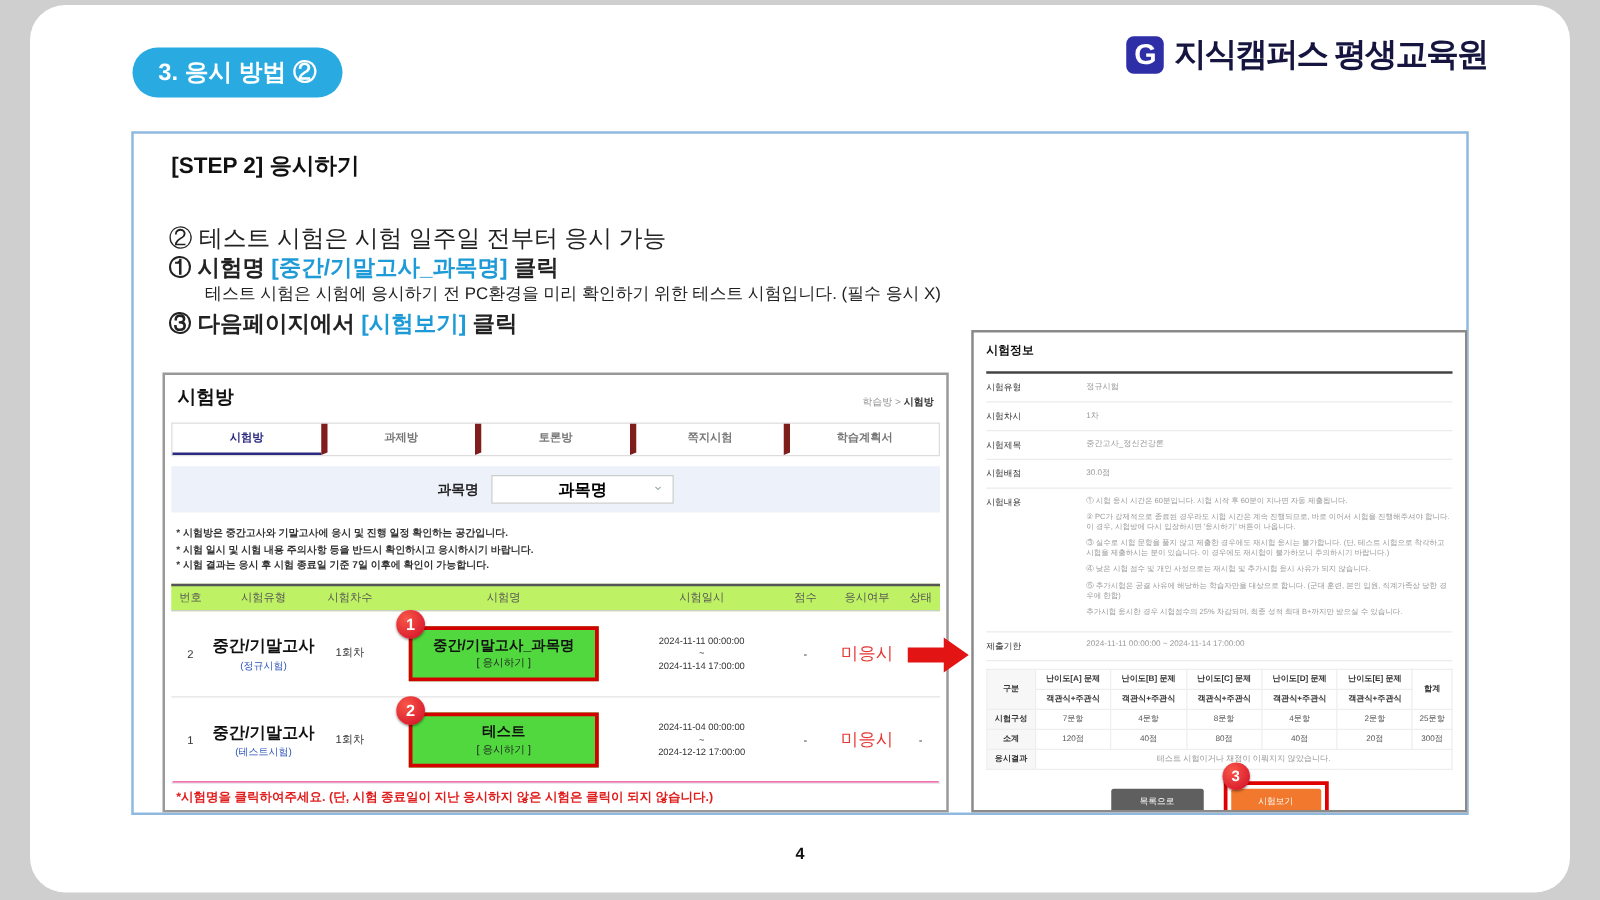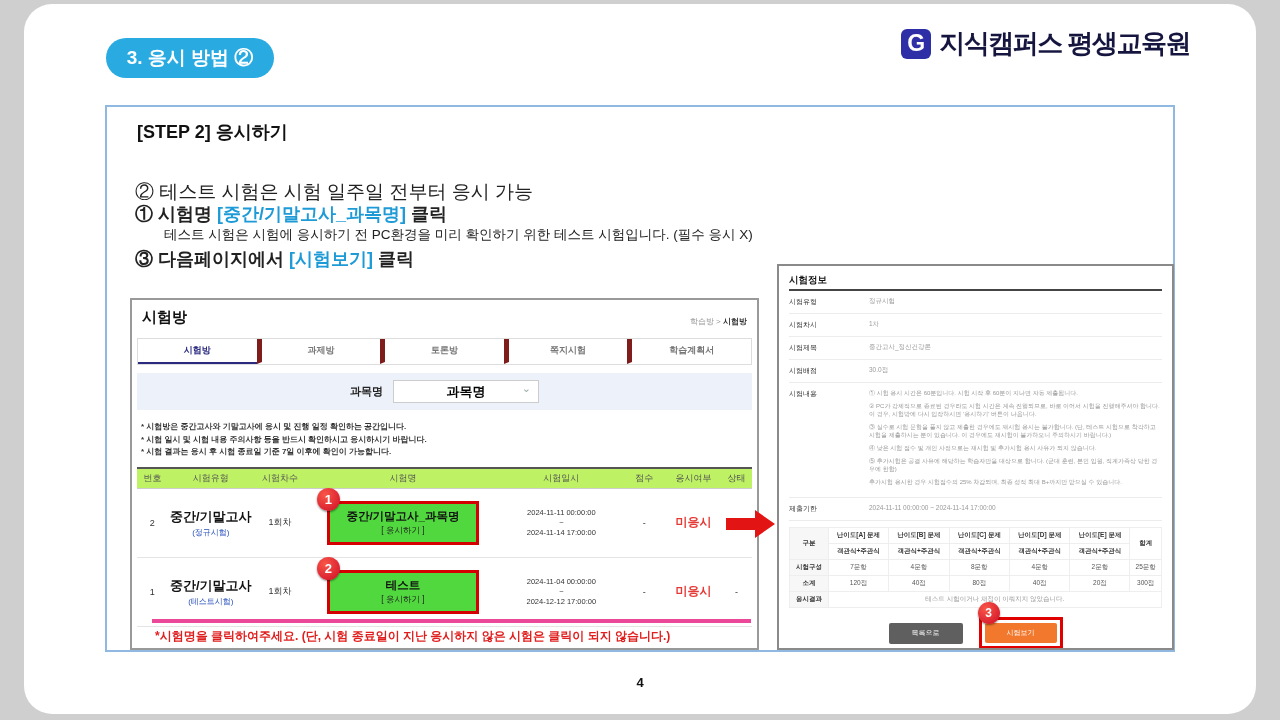--- a/index.html
+++ b/index.html
@@ -65,31 +65,31 @@
   .exam-btn { width:152px; height:44px; margin:0 auto; background:#50d83e; border:3px solid #d40000;
               display:flex; flex-direction:column; align-items:center; justify-content:center;
               position:relative; cursor:pointer; }
   .eb-title { font-size:11.5px; font-weight:bold; color:#111; }
   .eb-sub { font-size:8.5px; color:#222; margin-top:1px; }
   .badge-circle { position:absolute; left:-13px; top:-16px; width:23px; height:23px; border-radius:50%;
                   background:radial-gradient(circle at 35% 30%, #f95648, #cf0c26); color:#fff;
                   font-size:13px; font-weight:bold; display:flex; align-items:center; justify-content:center;
                   box-shadow:0 1px 2px rgba(0,0,0,.45); }
   .date-cell { font-size:7.5px; line-height:10px; color:#333; }
-  .attend { color:#e53935; font-weight:bold; font-size:12px; }
-  .lp-footnote { position:absolute; bottom:3px; left:20px; right:6px; border-top:4px solid #ec4899;
-                 padding:5px 3px 0; color:#e01e1e; font-size:12px; font-weight:bold; }
+  .attend { color:#e53935; font-weight:normal; font-size:14px; }
+  .lp-footnote { position:absolute; bottom:3px; left:6px; right:6px; border-top:1px solid #ec4899;
+                 padding:5px 3px 0; color:#e01e1e; font-size:10px; font-weight:bold; }
 
   
   .arrow { position:absolute; left:619px; top:402px; }
 
   
   .panel-right { position:absolute; left:670px; top:157px; width:397px; height:386px;
                  border:2px solid #8a8a8a; background:#fff; padding:8px 10px; overflow:hidden; }
-  .rp-title { font-size:9.5px; font-weight:bold; color:#111; border-bottom:2px solid #444; padding-bottom:2px; }
+  .rp-title { font-size:9.5px; font-weight:bold; color:#111; border-bottom:2px solid #444; padding-bottom:10px; }
   .rp-row { display:flex; border-bottom:1px solid #ececec; padding:6px 0; }
   .rp-label { width:80px; flex-shrink:0; font-size:7px; color:#333; }
   .rp-val { font-size:6.5px; color:#999; }
   .rp-paras p { font-size:6px; color:#999; line-height:8px; margin-bottom:5px; }
   .rp-table { width:100%; border-collapse:collapse; margin-top:6px; font-size:6.5px; color:#555;
               text-align:center; }
   .rp-table th, .rp-table td { border:1px solid #eee; padding:3px 2px; font-weight:normal; }
   .rp-table th { color:#333; font-weight:bold; }
   .rp-table .rlabel { background:#f7f7f7; font-weight:bold; color:#333; }
   .rp-result-val { color:#999; }

